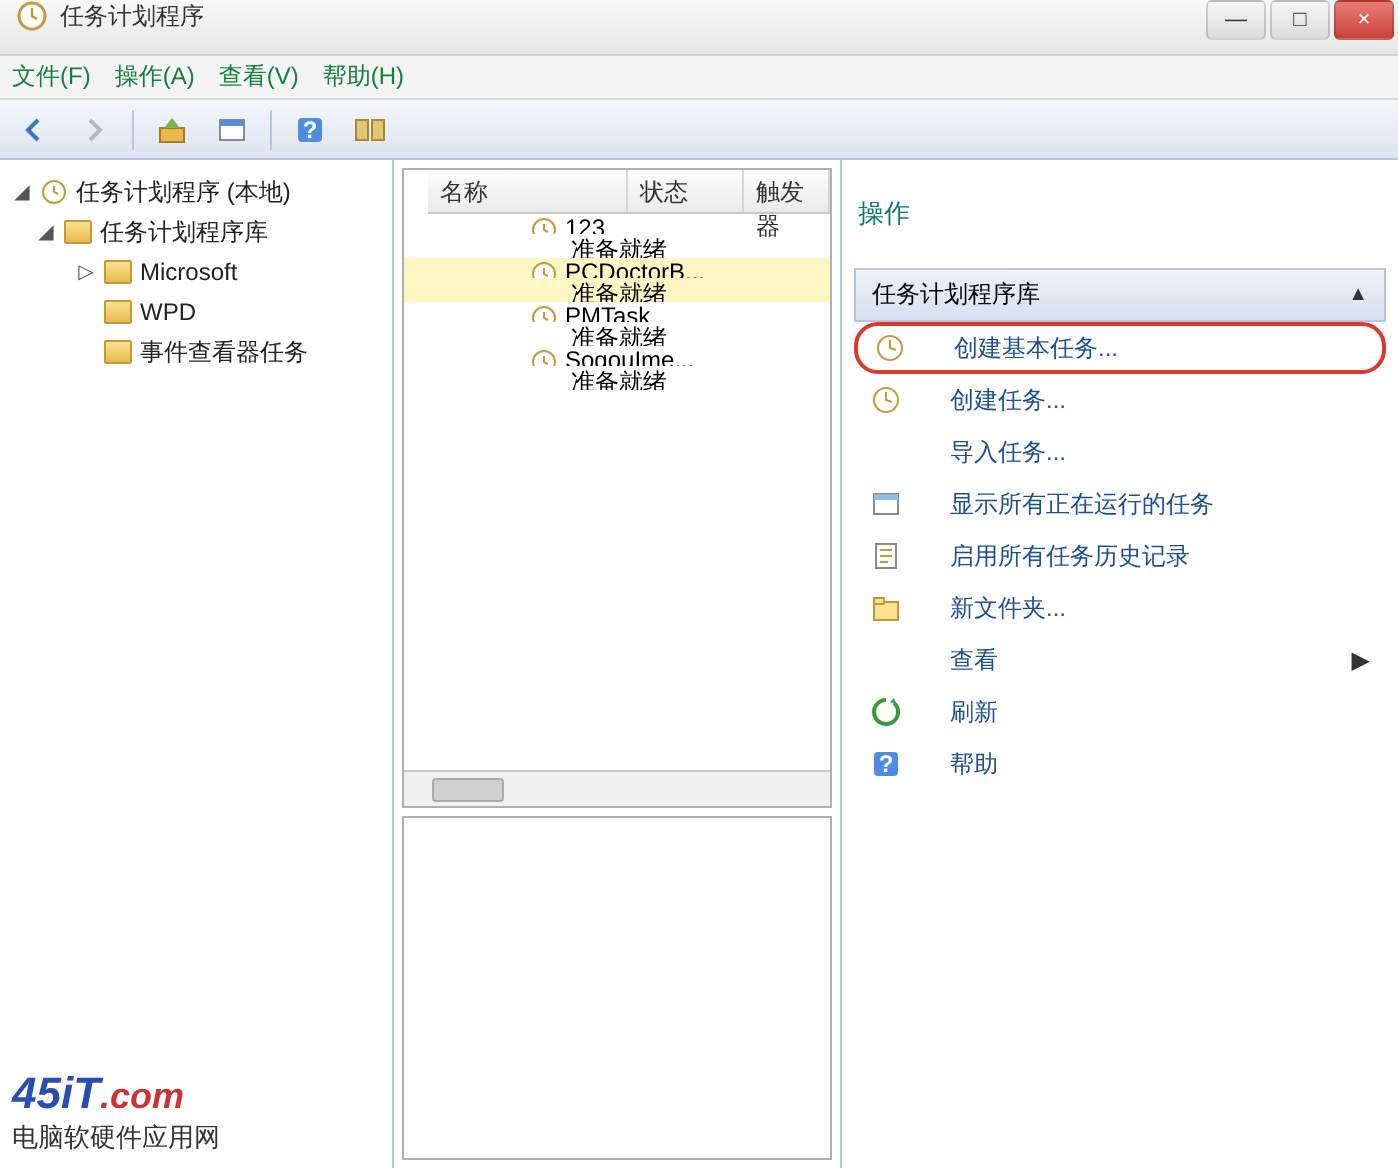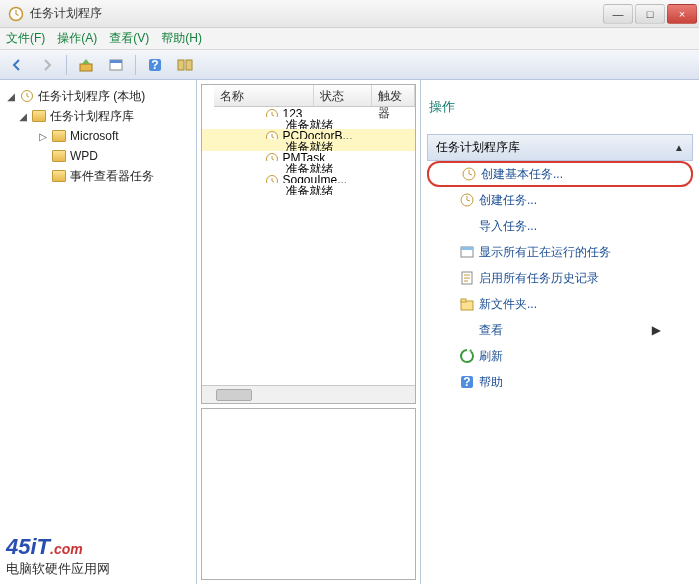--- a/index.html
+++ b/index.html
@@ -1,19 +1,19 @@
 <!DOCTYPE html>
 <html><head>
 <meta charset="utf-8">
 <style>
 * { box-sizing: border-box; margin: 0; padding: 0; font-family: "Microsoft YaHei", "SimSun", Arial, sans-serif; font-size: 12px; }
 body { background: #fff; width: 699px; height: 584px; overflow: hidden; }
 
 
-.titlebar { height: 28px; background: linear-gradient(#f8f8f8, #e6e6e6); border-bottom: 1px solid #d0d0d0; display: flex; align-items: center; padding: 0 2px; }
+.titlebar { height: 28px; background: linear-gradient(#f8f8f8, #e6e6e6); border-bottom: 1px solid #d0d0d0; display: flex; align-items: flex-start; padding: 0 2px; }
 .titlebar .icon-clock { width: 16px; height: 16px; margin: 0 6px; }
 .titlebar .title { flex: 1; color: #333; }
 .winbtns { display: flex; gap: 2px; }
 .winbtn { width: 30px; height: 20px; border: 1px solid rgba(0,0,0,.15); border-radius: 3px; background: linear-gradient(#f5f5f5,#dcdcdc); display:flex; align-items:center; justify-content:center; font-size:11px; color:#333;}
 .winbtn.close { background: linear-gradient(#e97c75,#c9443a); color:#fff; }
 
 
 .menubar { height: 22px; background: #f4f4f4; border-bottom: 1px solid #d9d9d9; display:flex; align-items:center; padding: 0 6px; gap: 12px; }
 .menubar span { color:#15803d; }
 
@@ -42,28 +42,28 @@
 .gc .rclock{width:14px;height:14px;display:inline-block;vertical-align:middle;margin-right:4px;}
 .hscroll { height:18px; background:#f0f0f0; border-top:1px solid #c8c8c8; display:flex; align-items:center;}
 .hscroll .thumb{width:36px;height:12px;background:#cfcfcf;border:1px solid #aaa;border-radius:2px;margin-left:14px;}
 
 .bottom-empty{ flex:1; border:1px solid #b1b1b1; margin:0 4px 4px 4px; background:#fff;}
 
 .actions { flex:1; background:#fff; display:flex; flex-direction:column;}
 .actions-title { padding:18px 8px; font-size:13px; color:#0f766e;}
 .actions-sect { background:linear-gradient(#eef2f8,#d6e0ef); border:1px solid #b7c5de; margin:0 6px; padding:4px 8px; display:flex; justify-content:space-between; align-items:center;}
 .actions-sect .caret{font-size:10px;color:#333;}
-.action-item { display:flex; align-items:center; height:26px; padding:0 32px; gap:4px; margin:0 6px;}
+.action-item { display:flex; align-items:center; height:26px; padding:0 8px; gap:24px; margin:0 6px;}
 .action-item.highlight{ border:2px solid #d93b30; border-radius:12px;}
 .action-item .aicon{width:16px;height:16px;display:flex;align-items:center;justify-content:center;}
 .action-item .alabel{color:#1b4e92;}
 .action-item .sub{margin-left:auto;color:#333;}
 
 .watermark {position:absolute; left:6px; bottom:6px; font-style:italic; color:#2a4db0;}
-.watermark .big{font-size:22px;font-weight:bold;} .watermark .com{color:#c33;font-size:14px;font-weight:bold;}
+.watermark .big{font-size:22px;font-weight:bold;} .watermark .com{color:#c33;font-size:18px;font-weight:bold;}
 .watermark .tag{font-size:13px;color:#333;font-style:normal;display:block;}
 
 svg{display:block;}
 </style>
 </head>
 <body>
 
 <div class="titlebar">
   <span class="icon-clock">
     <svg viewBox="0 0 16 16">

